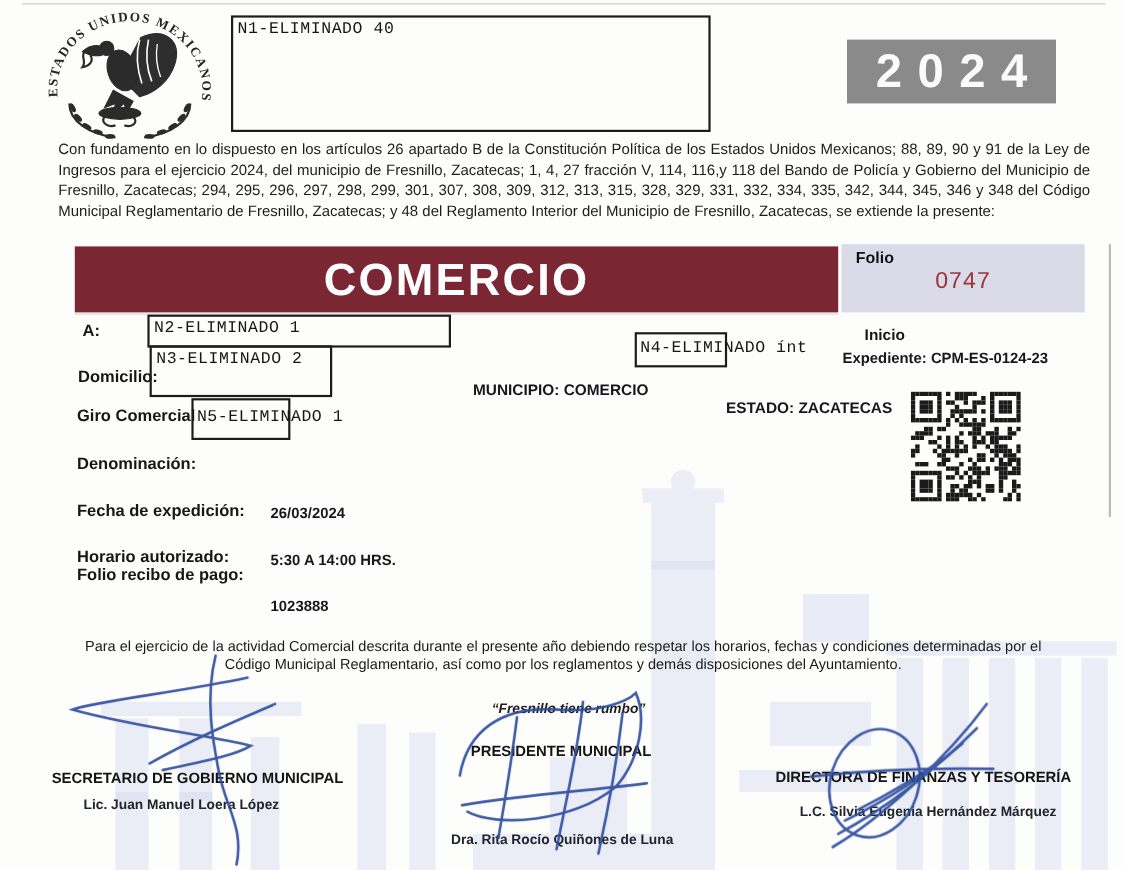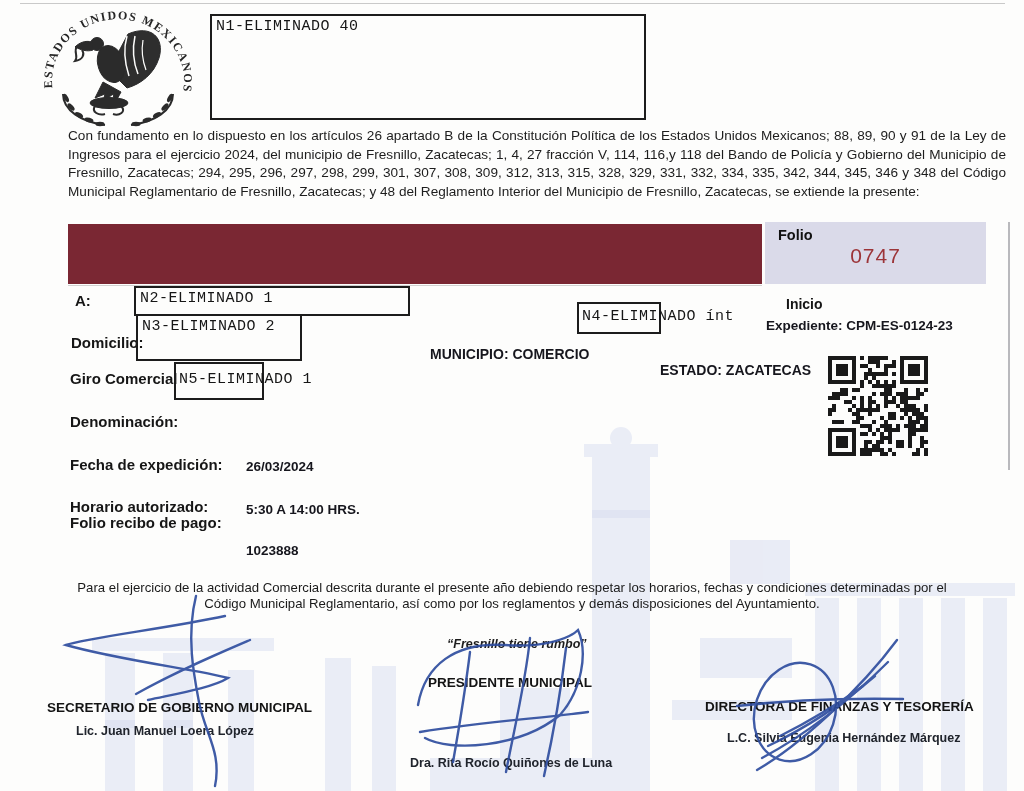--- a/index.html
+++ b/index.html
@@ -12,21 +12,21 @@
   
   .watermark{left:0;top:420px;width:1024px;height:371px;z-index:0;pointer-events:none;}
   
   .seal{left:33px;top:6px;width:170px;height:125px;z-index:1;}
   .nbox{border:2px solid #1c1c1c;background:transparent;z-index:1;}
   .mono{font-family:"Liberation Mono","DejaVu Sans Mono",monospace;font-size:15px;color:#161616;
         white-space:nowrap;z-index:2;letter-spacing:.5px;}
   .badge{left:770px;top:36px;width:190px;height:58px;background:#8a8a8a;color:#fbfbfb;
          display:flex;align-items:center;justify-content:center;font-weight:800;font-size:43px;
          letter-spacing:14px;text-indent:14px;z-index:1;}
-  .intro{left:68px;top:127px;width:938px;font-size:13.6px;line-height:18.6px;text-align:justify;
+  .intro{left:53px;top:127px;width:938px;font-size:13.6px;line-height:18.6px;text-align:justify;
          color:#1d1d1d;z-index:1;}
   .banner{left:68px;top:224px;width:694px;height:60px;background:#7a2733;color:#fff;display:flex;
           align-items:center;justify-content:center;gap:9px;z-index:1;}
   .banner .t1{font-size:33px;font-weight:700;letter-spacing:1px;}
   .banner .t2{font-size:41px;font-weight:800;letter-spacing:2px;}
   .folio-box{left:765px;top:222px;width:221px;height:62px;background:#dadae9;z-index:1;}
   .folio-label{margin:5px 0 0 13px;font-size:14.5px;font-weight:700;color:#111;}
   .folio-value{text-align:center;font-size:21px;letter-spacing:1px;color:#9c3438;margin-top:1px;}
   .lbl{font-size:15px;font-weight:700;color:#161616;z-index:1;white-space:nowrap;}
   .val{font-size:13.5px;font-weight:700;color:#16161d;z-index:1;white-space:nowrap;}
@@ -111,24 +111,26 @@
       <ellipse cx="132" cy="101" rx="4.5" ry="2.2" transform="rotate(-45 132 101)"></ellipse>
       <ellipse cx="124" cy="109" rx="4.5" ry="2.2" transform="rotate(-30 124 109)"></ellipse>
       <ellipse cx="114" cy="114" rx="4.5" ry="2.2" transform="rotate(-15 114 114)"></ellipse>
       <ellipse cx="103" cy="118" rx="4.5" ry="2.2"></ellipse>
     </g>
   </svg>
 
   <div class="abs nbox" style="left:210px;top:14px;width:432px;height:102px;"></div>
   <div class="abs mono" style="left:216px;top:18px;">N1-ELIMINADO 40</div>
 
+  <div class="abs badge">2024</div>
 
   <div class="abs intro">Con fundamento en lo dispuesto en los artículos 26 apartado B de la Constitución Política de los Estados Unidos Mexicanos; 88, 89, 90 y 91 de la Ley de Ingresos para el ejercicio 2024, del municipio de Fresnillo, Zacatecas; 1, 4, 27 fracción V, 114, 116,y 118 del Bando de Policía y Gobierno del Municipio de Fresnillo, Zacatecas; 294, 295, 296, 297, 298, 299, 301, 307, 308, 309, 312, 313, 315, 328, 329, 331, 332, 334, 335, 342, 344, 345, 346 y 348 del Código Municipal Reglamentario de Fresnillo, Zacatecas; y 48 del Reglamento Interior del Municipio de Fresnillo, Zacatecas, se extiende la presente:</div>
 
   <div class="abs banner">
+    <span class="t2">COMERCIO</span>
   </div>
   <div class="abs hline"></div>
 
   <div class="abs folio-box">
     <div class="folio-label">Folio</div>
     <div class="folio-value">0747</div>
   </div>
   <div class="abs lbl" style="left:786px;top:296px;font-size:14px;">Inicio</div>
   <div class="abs val" style="left:766px;top:318px;">Expediente: CPM-ES-0124-23</div>
 

